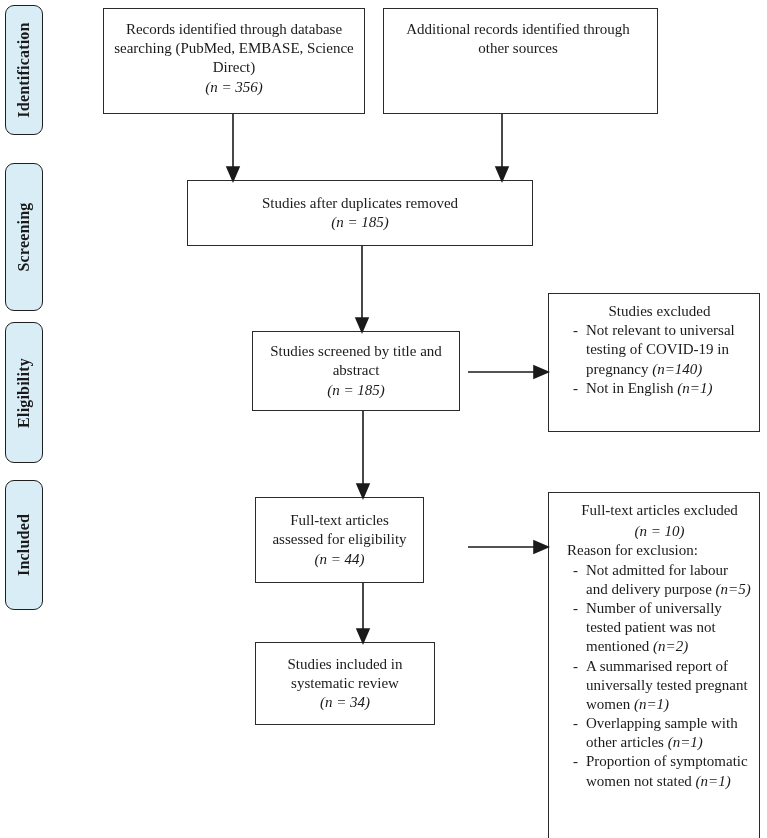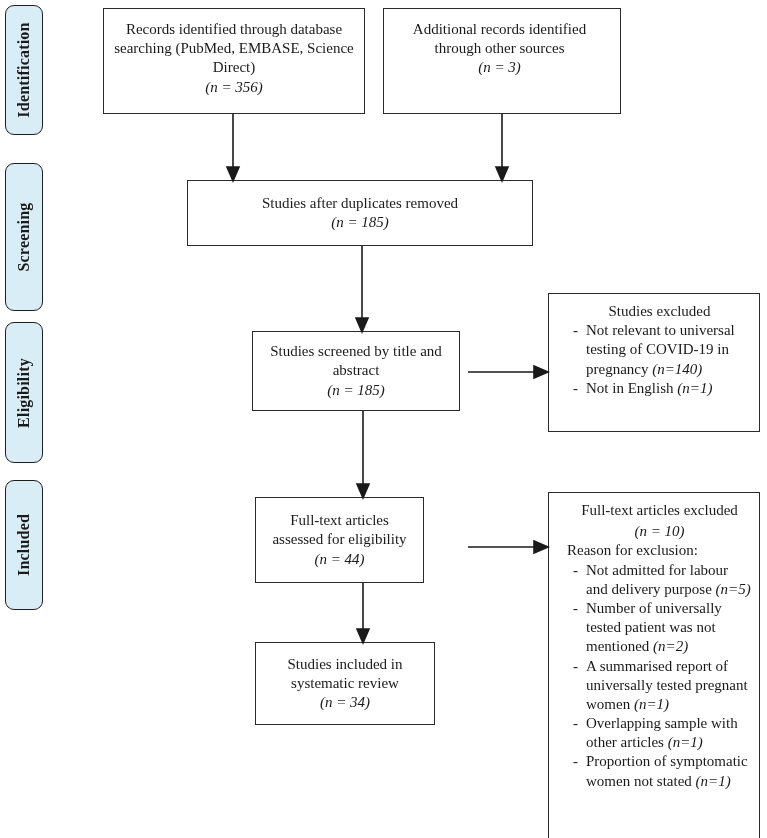--- a/index.html
+++ b/index.html
@@ -77,23 +77,22 @@
   </div>
   <div class="stage" style="left:5px;top:480px;height:130px;">
     <span>Included</span>
   </div>
 
   <div class="box center pad-top" style="left:103px;top:8px;width:262px;height:106px;padding-left:8px;padding-right:8px;">
     <div class="ttl">Records identified through database searching (PubMed, EMBASE, Science Direct)</div>
     <div class="ttl nval">(n = 356)</div>
   </div>
 
-  <div class="box center pad-top" style="left:383px;top:8px;width:238px;height:106px;padding-left:10px;padding-right:15px;">
+  <div class="box center pad-top" style="left:383px;top:8px;width:275px;height:106px;padding-left:10px;padding-right:15px;">
     <div class="ttl">Additional records identified through other sources</div>
-    <div class="ttl nval">(n = 3)</div>
   </div>
 
   <div class="box center vcenter" style="left:187px;top:180px;width:346px;height:66px;">
     <div class="ttl">Studies after duplicates removed</div>
     <div class="ttl nval">(n = 185)</div>
   </div>
 
   <div class="box center vcenter" style="left:252px;top:331px;width:208px;height:80px;padding:0 8px;">
     <div class="ttl">Studies screened by title and abstract</div>
     <div class="ttl nval">(n = 185)</div>

